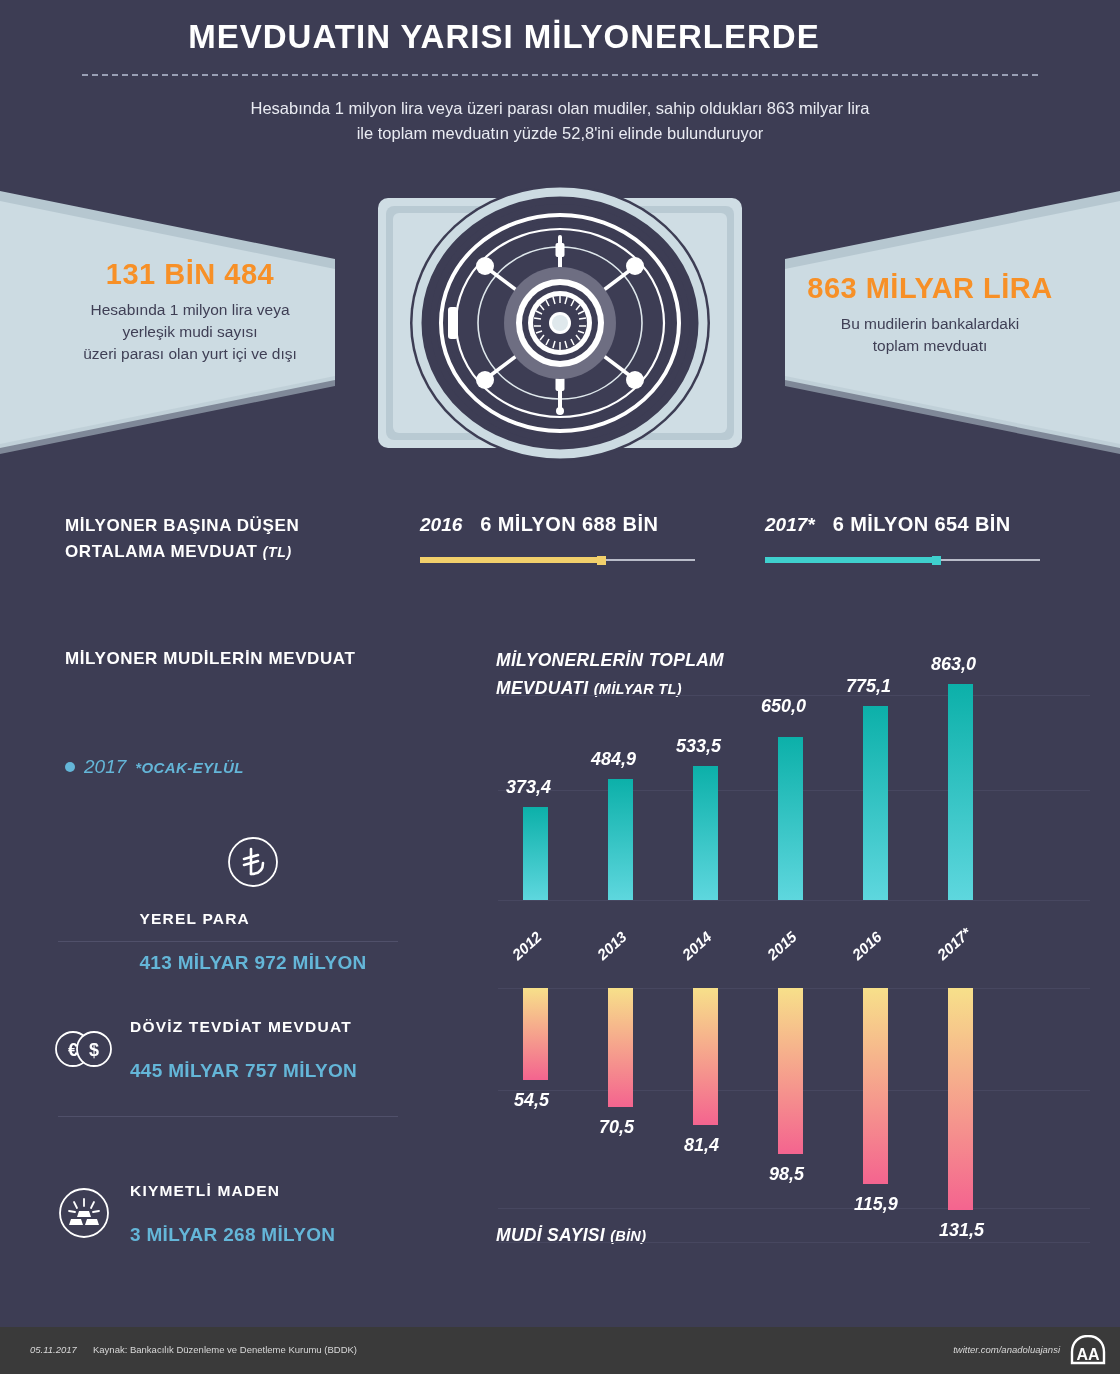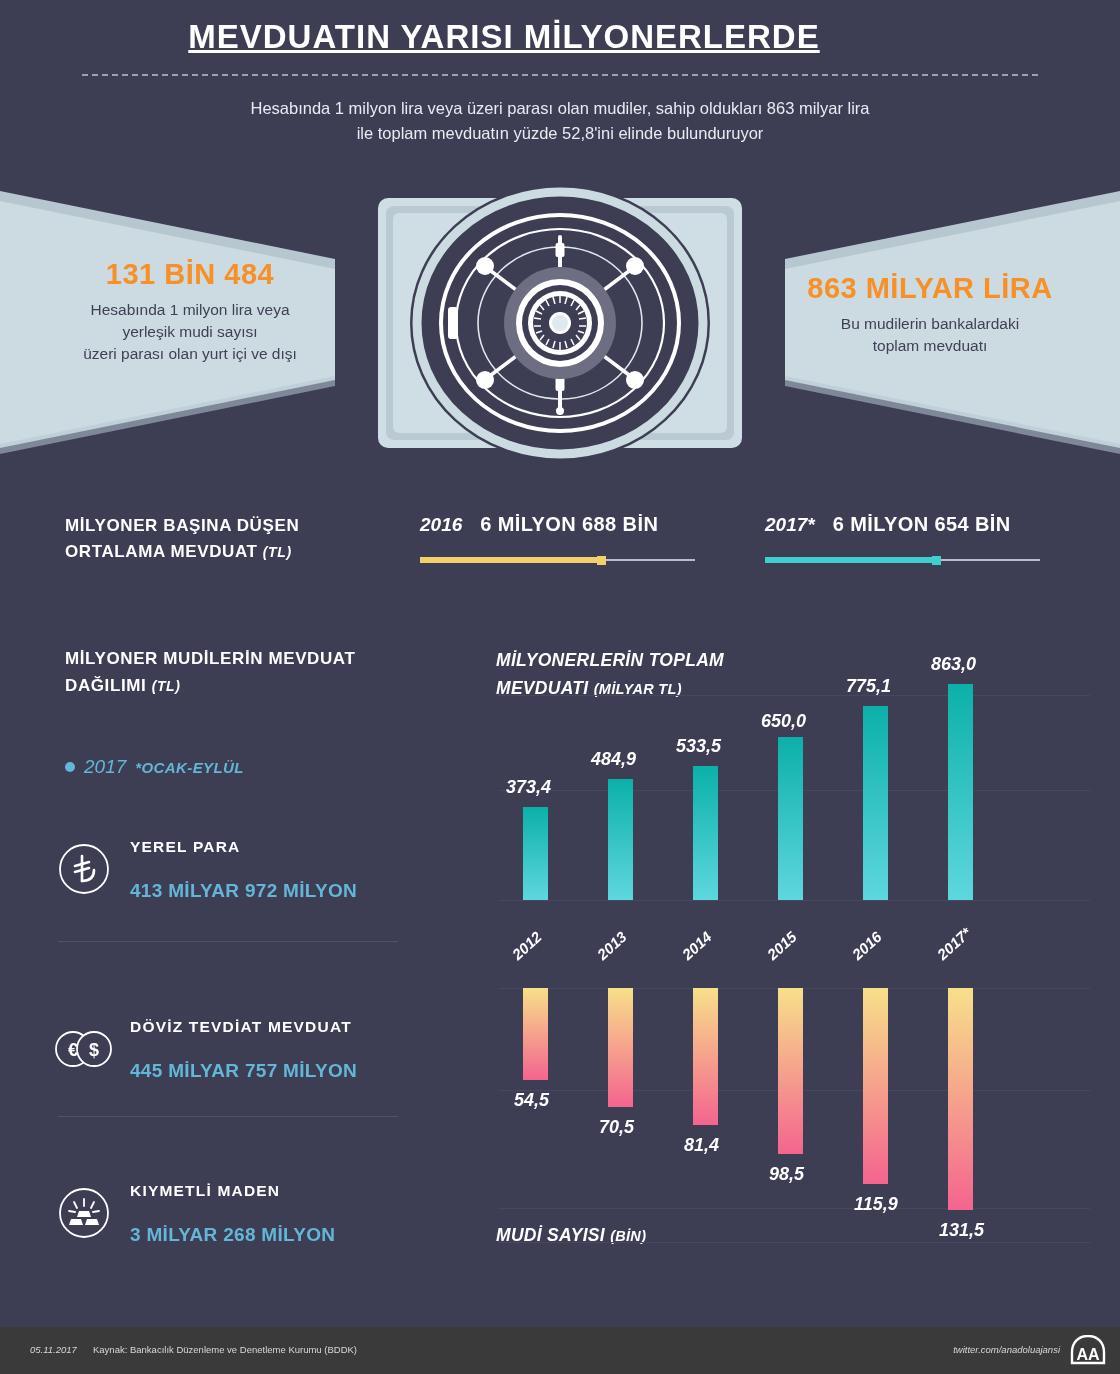--- a/index.html
+++ b/index.html
@@ -10,21 +10,20 @@
     overflow:hidden;
     position:relative;
   }
   #canvas{position:relative;width:1120px;height:1374px;background:#3d3d54;overflow:hidden;}
 
   
   .hdr-title{
     position:absolute;top:18px;left:0;width:1008px;text-align:center;
     font-size:33px;font-weight:bold;letter-spacing:1px;color:#ffffff;
     font-family:"Liberation Sans", sans-serif;
-    text-decoration:underline;
   }
   .hdr-dash{
     position:absolute;top:74px;left:82px;width:956px;height:0;
     border-top:2px dashed #9aa0b5;
   }
   .hdr-sub{
     position:absolute;top:96px;left:120px;width:880px;text-align:center;
     font-size:16.5px;line-height:25px;color:#e9ebf2;font-weight:400;
   }
 
@@ -65,21 +64,21 @@
     font-size:17px;font-weight:bold;color:#ffffff;line-height:27px;letter-spacing:.6px;
   }
   .sec2-label .unit{font-size:14px;font-style:italic;font-weight:bold;}
 
   .legend{position:absolute;top:756px;left:65px;display:flex;align-items:center;gap:9px;}
   .legend .dot{width:10px;height:10px;border-radius:50%;background:#64b6d8;}
   .legend .yr{font-size:19px;font-style:italic;font-weight:normal;color:#64b6d8;}
   .legend .note{font-size:15px;font-style:italic;font-weight:bold;color:#64b6d8;letter-spacing:.4px;}
 
   .item{position:absolute;left:58px;width:390px;display:flex;align-items:center;gap:20px;}
-  .item.i1{top:836px;}
+  .item.i1{top:836px;flex-direction:column;}
   .item.i2{top:1016px;}
   .item.i3{top:1180px;}
   .item .ico{flex:0 0 auto;width:52px;height:52px;position:relative;}
   .item .txt{padding-top:2px;}
   .item .t-name{font-size:15.5px;font-weight:bold;color:#ffffff;letter-spacing:1.2px;}
   .item .t-val{font-size:19px;font-weight:bold;color:#64b6d8;margin-top:24px;letter-spacing:.3px;}
   .divider{position:absolute;left:58px;width:340px;height:1px;background:#50506a;}
   .divider.d1{top:941px;}
   .divider.d2{top:1116px;}
 
@@ -246,22 +245,20 @@
     </div>
     <div class="avg-track">
       <div class="base"></div>
       <div class="fill"></div>
       <div class="knob"></div>
     </div>
   </div>
 
   <div class="sec2-label">
     <div>MİLYONER MUDİLERİN MEVDUAT</div>
-    <div><span>DAĞILIMI</span>
-      <span class="unit">(TL)</span></div>
   </div>
 
   <div class="legend">
     <span class="dot"></span>
     <span class="yr">2017</span>
     <span class="note">*OCAK-EYLÜL</span>
   </div>
 
   <div class="item i1">
     <div class="ico">
@@ -345,21 +342,21 @@
   <div class="bar up" style="left: 43px; top: 177px; height: 93px;"></div>
       <div class="blabel" style="left: 26px; top: 147px;">373,4</div>
       <div class="xlabel" style="left: 40px; top: 316px;">2012</div>
       <div class="bar up" style="left: 128px; top: 149px; height: 121px;"></div>
       <div class="blabel" style="left: 111px; top: 119px;">484,9</div>
       <div class="xlabel" style="left: 125px; top: 316px;">2013</div>
       <div class="bar up" style="left: 213px; top: 136px; height: 134px;"></div>
       <div class="blabel" style="left: 196px; top: 106px;">533,5</div>
       <div class="xlabel" style="left: 210px; top: 316px;">2014</div>
       <div class="bar up" style="left: 298px; top: 107px; height: 163px;"></div>
-      <div class="blabel" style="left: 281px; top: 81px;">650,0</div>
+      <div class="blabel" style="left: 281px; top: 66px;">650,0</div>
       <div class="xlabel" style="left: 295px; top: 316px;">2015</div>
       <div class="bar up" style="left: 383px; top: 76px; height: 194px;"></div>
       <div class="blabel" style="left: 366px; top: 46px;">775,1</div>
       <div class="xlabel" style="left: 380px; top: 316px;">2016</div>
       <div class="bar up" style="left: 468px; top: 54px; height: 216px;"></div>
       <div class="blabel" style="left: 451px; top: 24px;">863,0</div>
       <div class="xlabel" style="left: 465px; top: 316px;">2017*</div>
       <div class="bar dn" style="left: 43px; top: 358px; height: 92px;"></div>
       <div class="blabel" style="left: 34px; top: 460px;">54,5</div>
       <div class="bar dn" style="left: 128px; top: 358px; height: 119px;"></div>

